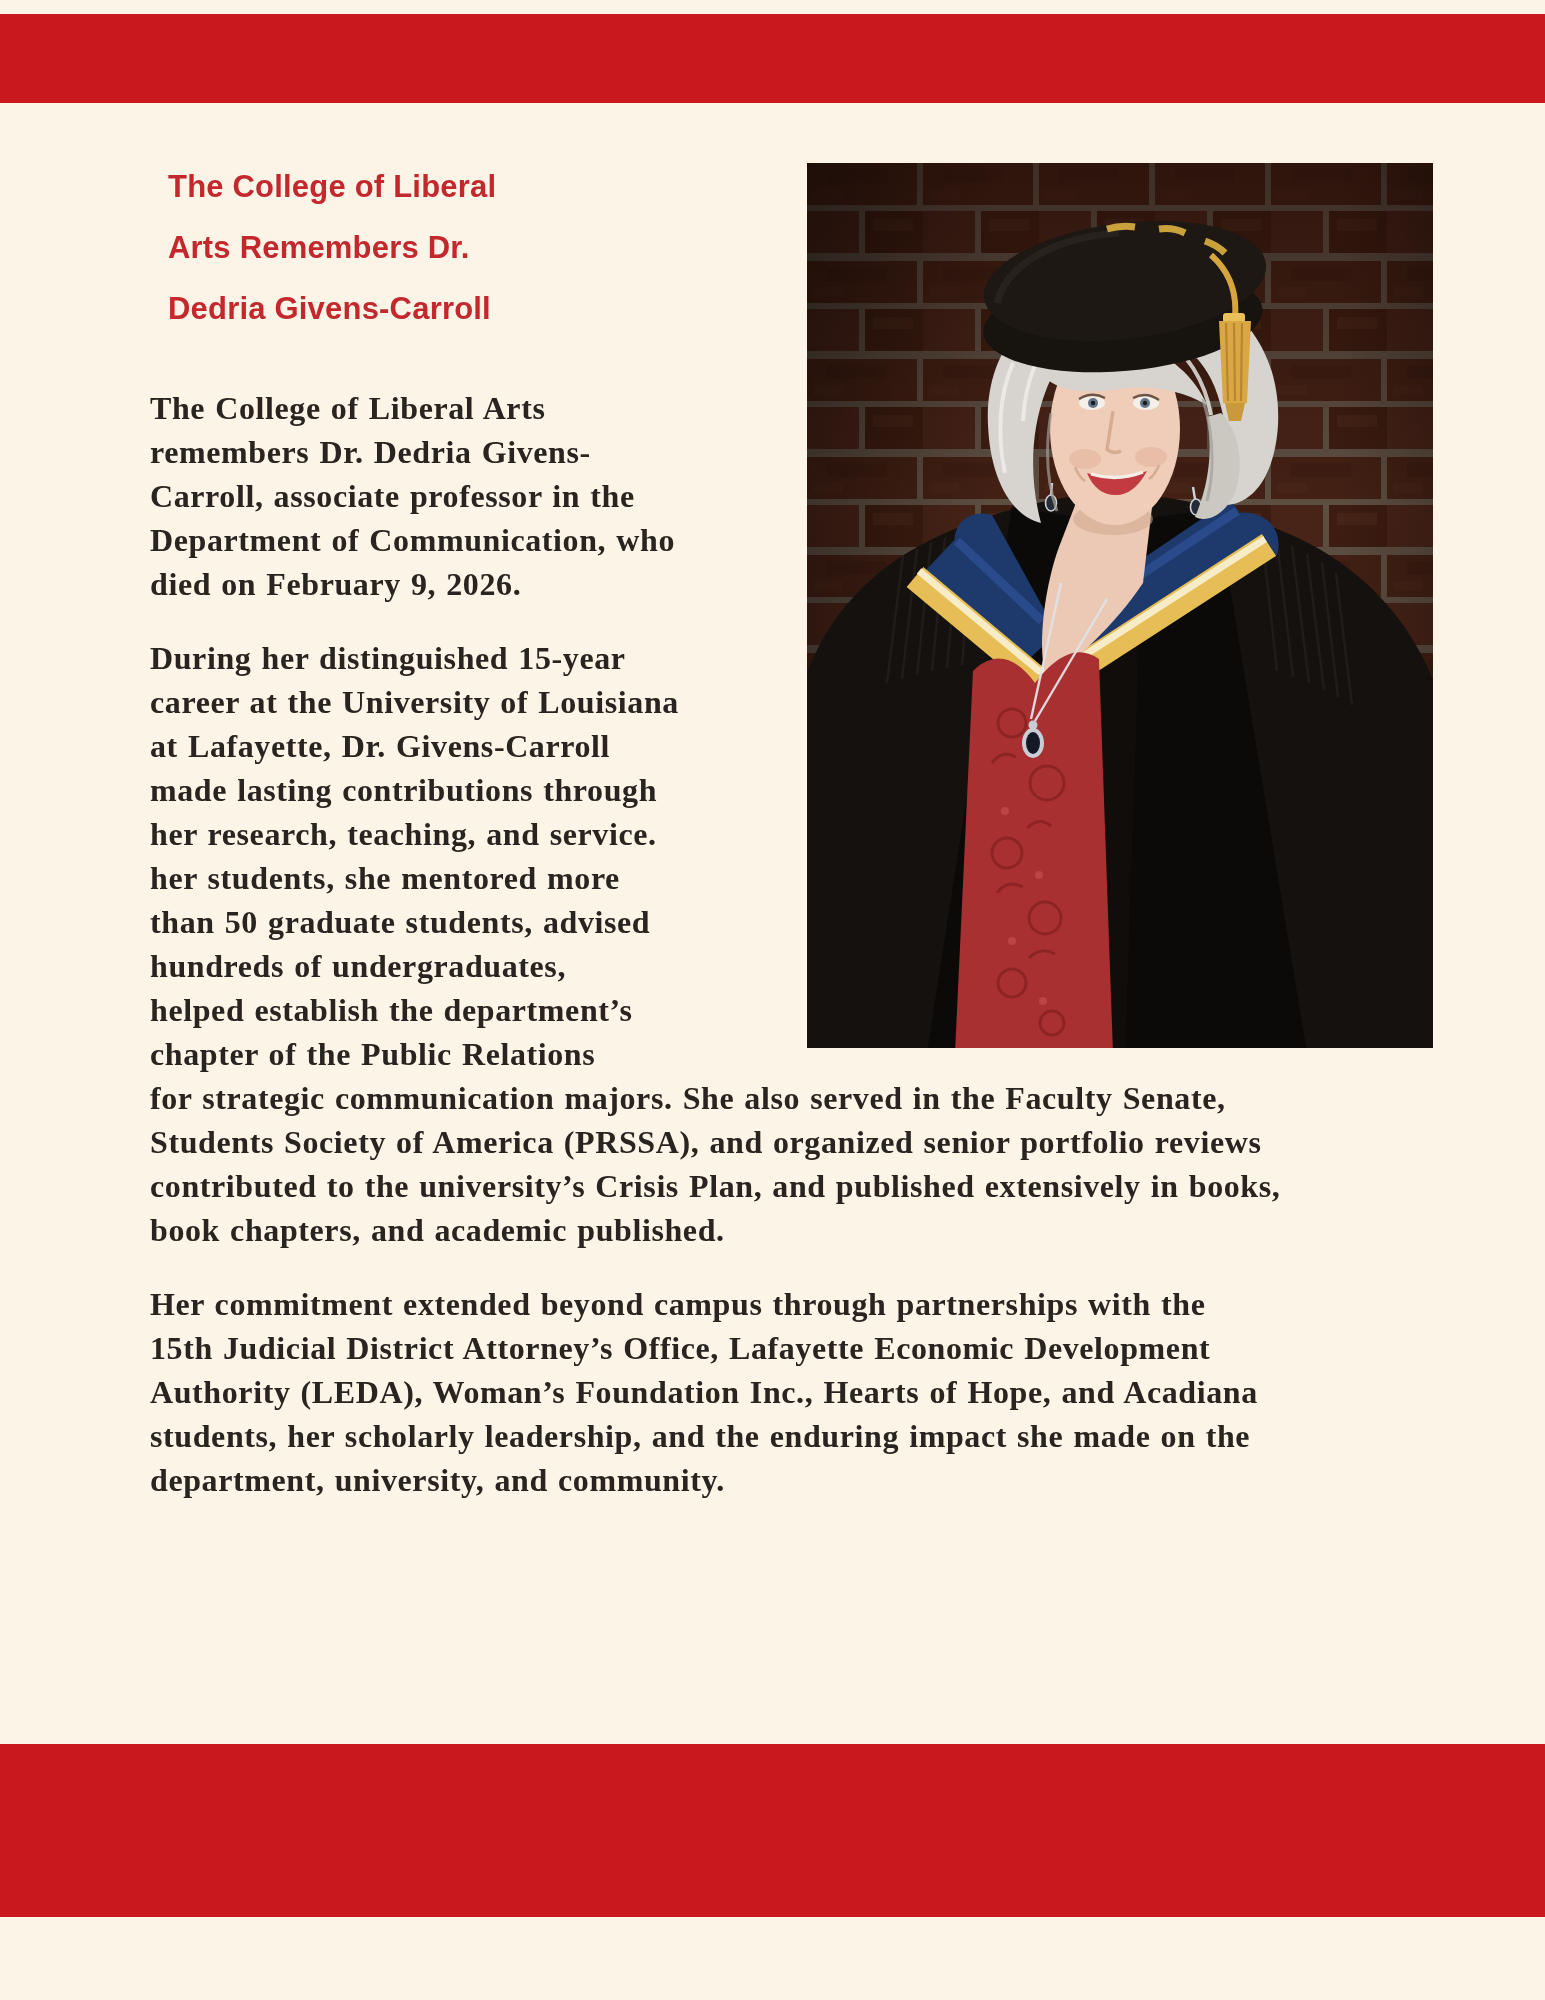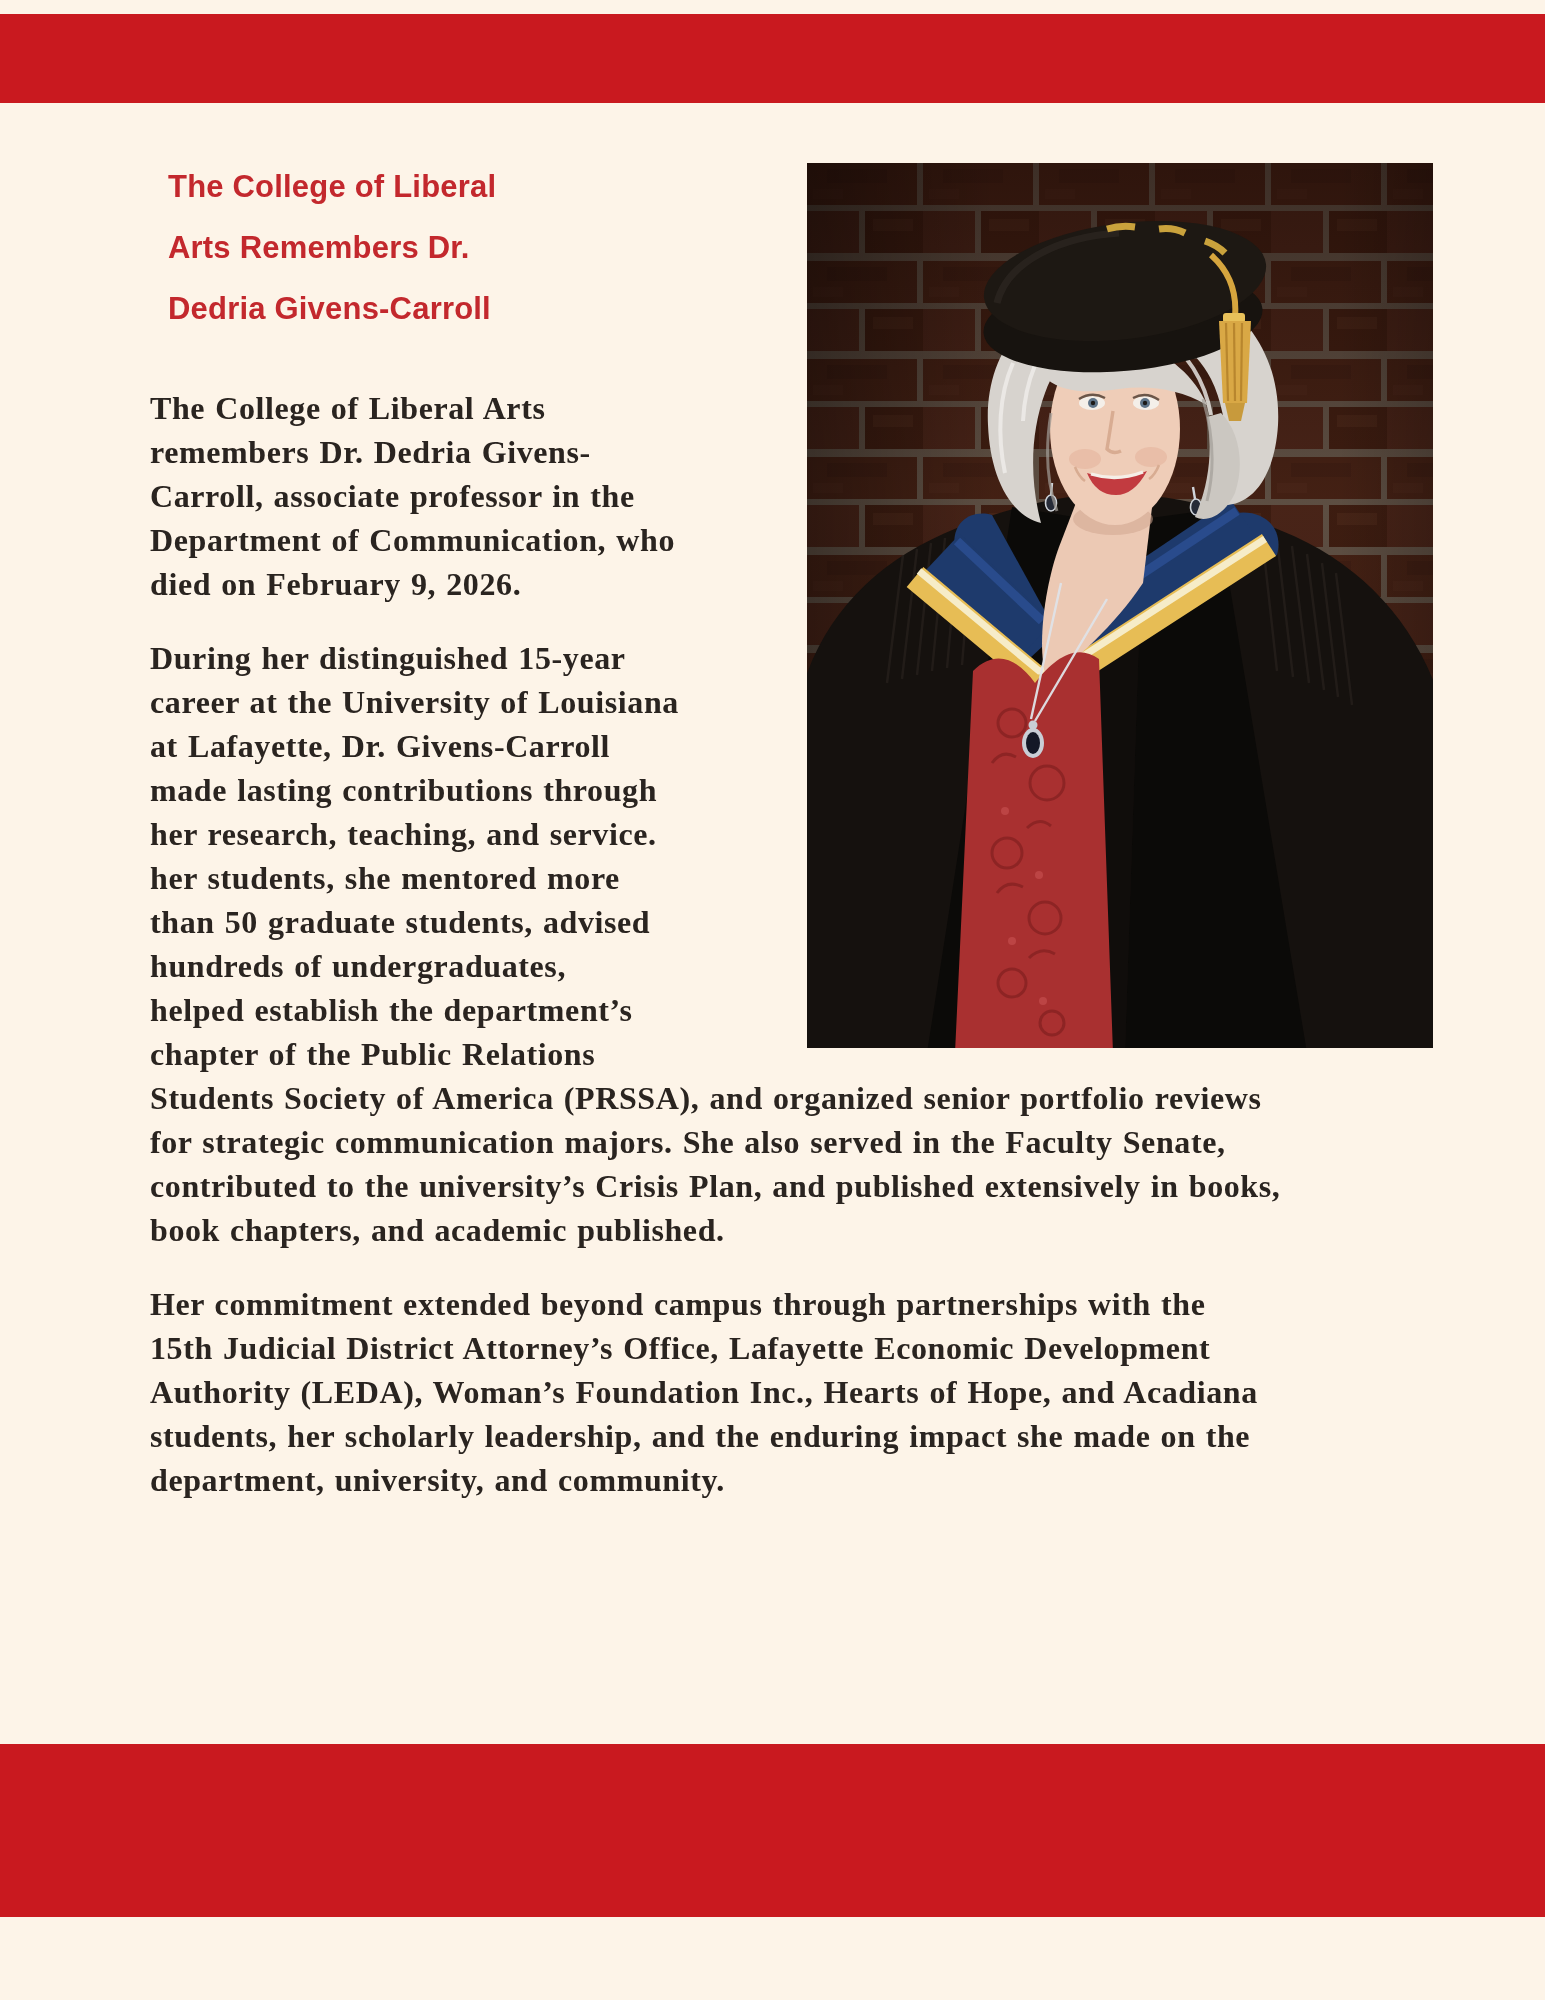--- a/index.html
+++ b/index.html
@@ -257,22 +257,22 @@
       <div class="bodyline">During her distinguished 15-year</div>
       <div class="bodyline">career at the University of Louisiana</div>
       <div class="bodyline">at Lafayette, Dr. Givens-Carroll</div>
       <div class="bodyline">made lasting contributions through</div>
       <div class="bodyline">her research, teaching, and service.</div>
       <div class="bodyline">her students, she mentored more</div>
       <div class="bodyline">than 50 graduate students, advised</div>
       <div class="bodyline">hundreds of undergraduates,</div>
       <div class="bodyline">helped establish the department’s</div>
       <div class="bodyline">chapter of the Public Relations</div>
+      <div class="bodyline">for strategic communication majors. She also served in the Faculty Senate,</div>
       <div class="bodyline">Students Society of America (PRSSA), and organized senior portfolio reviews</div>
-      <div class="bodyline">for strategic communication majors. She also served in the Faculty Senate,</div>
       <div class="bodyline">contributed to the university’s Crisis Plan, and published extensively in books,</div>
       <div class="bodyline">book chapters, and academic published.</div>
     </div>
     <div class="para">
       <div class="bodyline">Her commitment extended beyond campus through partnerships with the</div>
       <div class="bodyline">15th Judicial District Attorney’s Office, Lafayette Economic Development</div>
       <div class="bodyline">Authority (LEDA), Woman’s Foundation Inc., Hearts of Hope, and Acadiana</div>
       <div class="bodyline">students, her scholarly leadership, and the enduring impact she made on the</div>
       <div class="bodyline">department, university, and community.</div>
     </div>

